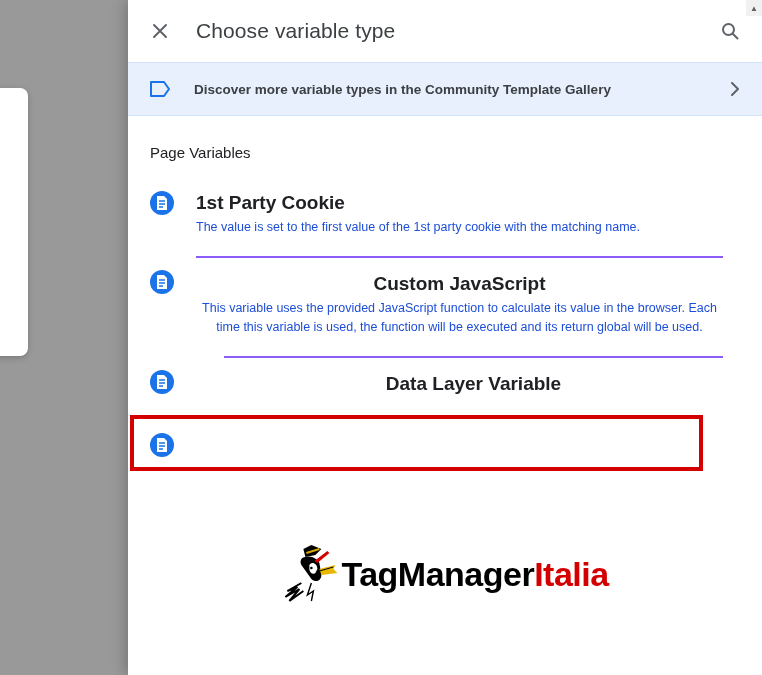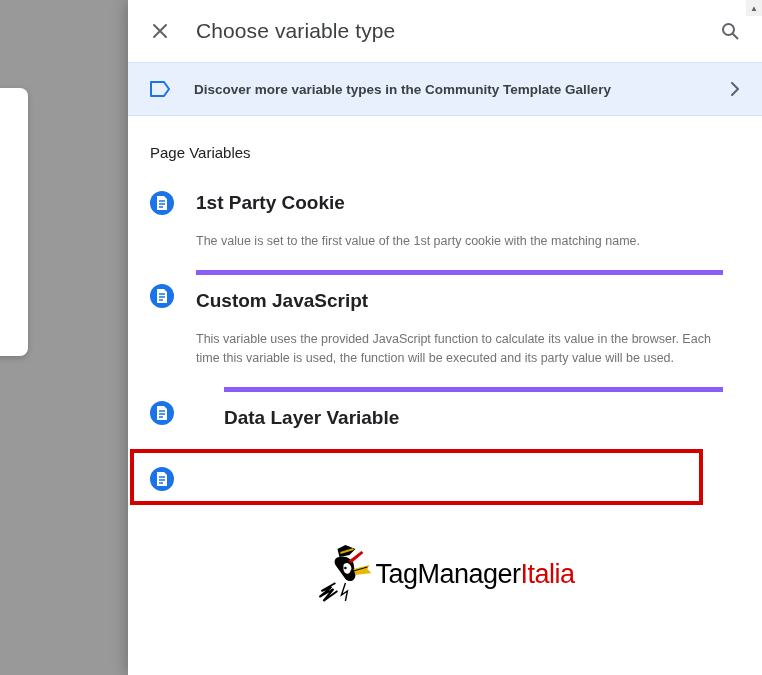--- a/index.html
+++ b/index.html
@@ -36,45 +36,45 @@
   .content {
     flex: 1; overflow-y: auto; padding: 0 17px 0 0; position: relative;
   }
   .section-title {
     font-size: 15px; color: #202124; padding: 28px 0 18px 22px;
   }
   .var-item {
     display: flex; align-items: flex-start; padding: 10px 22px 10px 22px;
     cursor: pointer; position: relative;
   }
-  .var-item + .var-item .var-text { border-top: 5px solid #8b5cf6; }
+  .var-item + .var-item .var-text { border-top: 2px solid #8b5cf6; text-align: center; }
   .var-item + .var-item { padding-top: 0; }
   .var-item + .var-item .var-text { padding-top: 12px; }
   .var-icon {
     width: 24px; height: 24px; border-radius: 50%; background: #1a73e8;
     display: flex; align-items: center; justify-content: center; color: #fff;
     flex-shrink: 0; margin-right: 22px; margin-top: 2px;
   }
   .var-item + .var-item .var-icon { margin-top: 14px; }
   .var-text { flex: 1; padding-bottom: 10px; }
   .var-title { font-size: 19px; color: #202124; font-weight: 600; line-height: 1.5; }
-  .var-desc { font-size: 12.5px; color: #737373; line-height: 1.5; margin-top: 14px; }
+  .var-desc { font-size: 12.5px; color: #1d4ed8; line-height: 1.5; margin-top: 0; }
   .highlight-box {
     position: absolute; border: 4px solid #d40000;
     left: 2px; width: 573px; top: 0; height: 72px; pointer-events: none;
   }
   .scroll-arrow-top {
     position:absolute; top:0; right:0; width:16px; height:16px; background:#f1f1f1;
     display:flex; align-items:center; justify-content:center; color:#606060; font-size:8px;
   }
   .logo-wrap {
     position: absolute; bottom: 70px; left: 50%; transform: translateX(-50%);
     display: flex; align-items: center;
   }
-  .logo-text { font-family: Arial, sans-serif; font-size: 27px; font-weight: 400; letter-spacing: -0.5px; }
+  .logo-text { font-family: Arial, sans-serif; font-size: 34px; font-weight: 700; letter-spacing: -0.5px; }
   .logo-text .black { color: #000; }
   .logo-text .red { color: #d40000; }
   .bird-svg { margin-right: 2px; }
 </style>
 </head>
 <body>
 
 <div class="backdrop"></div>
 <div class="card-bg"></div>
 
@@ -127,21 +127,21 @@
         </div>
         <div class="var-item" style="position: relative;">
           <div class="var-icon">
             <svg width="12" height="14" viewBox="0 0 12 14">
               <path d="M1 0 H8 L11 3 V14 H1 Z" fill="#fff"></path>
               <path d="M3 5 H9 M3 8 H9 M3 11 H7" stroke="#1a73e8" stroke-width="1.3"></path>
             </svg>
           </div>
           <div class="var-text">
             <div class="var-title">Custom JavaScript</div>
-            <div class="var-desc">This variable uses the provided JavaScript function to calculate its value in the browser. Each time this variable is used, the function will be executed and its party value will be used.</div>
+            <div class="var-desc">This variable uses the provided JavaScript function to calculate its value in the browser. Each time this variable is used, the function will be executed and its return global will be used.</div>
           </div>
         </div>
         <div class="var-item" style="position: relative; gap: 28px;">
           <div class="var-icon">
             <svg width="12" height="14" viewBox="0 0 12 14">
               <path d="M1 0 H8 L11 3 V14 H1 Z" fill="#fff"></path>
               <path d="M3 5 H9 M3 8 H9 M3 11 H7" stroke="#1a73e8" stroke-width="1.3"></path>
             </svg>
           </div>
           <div class="var-text">

